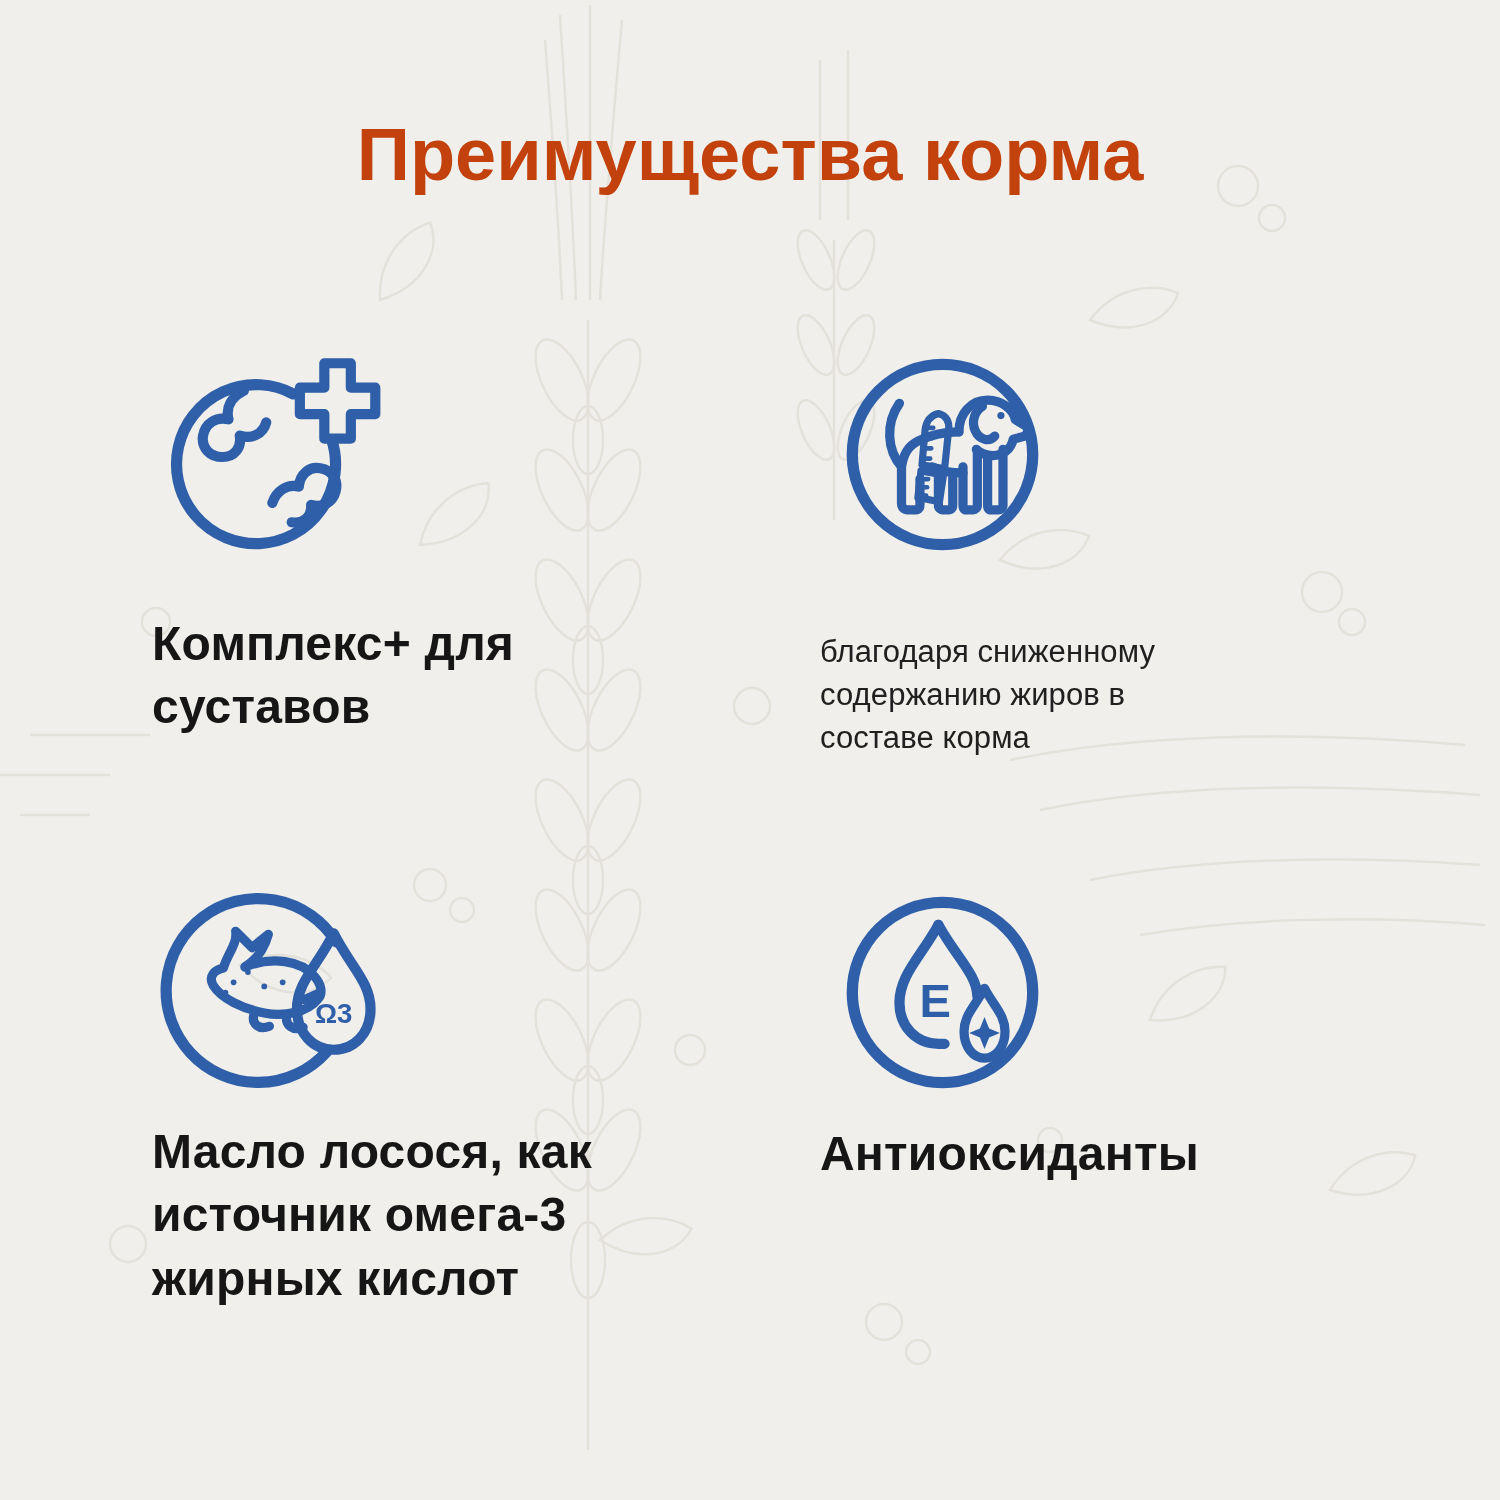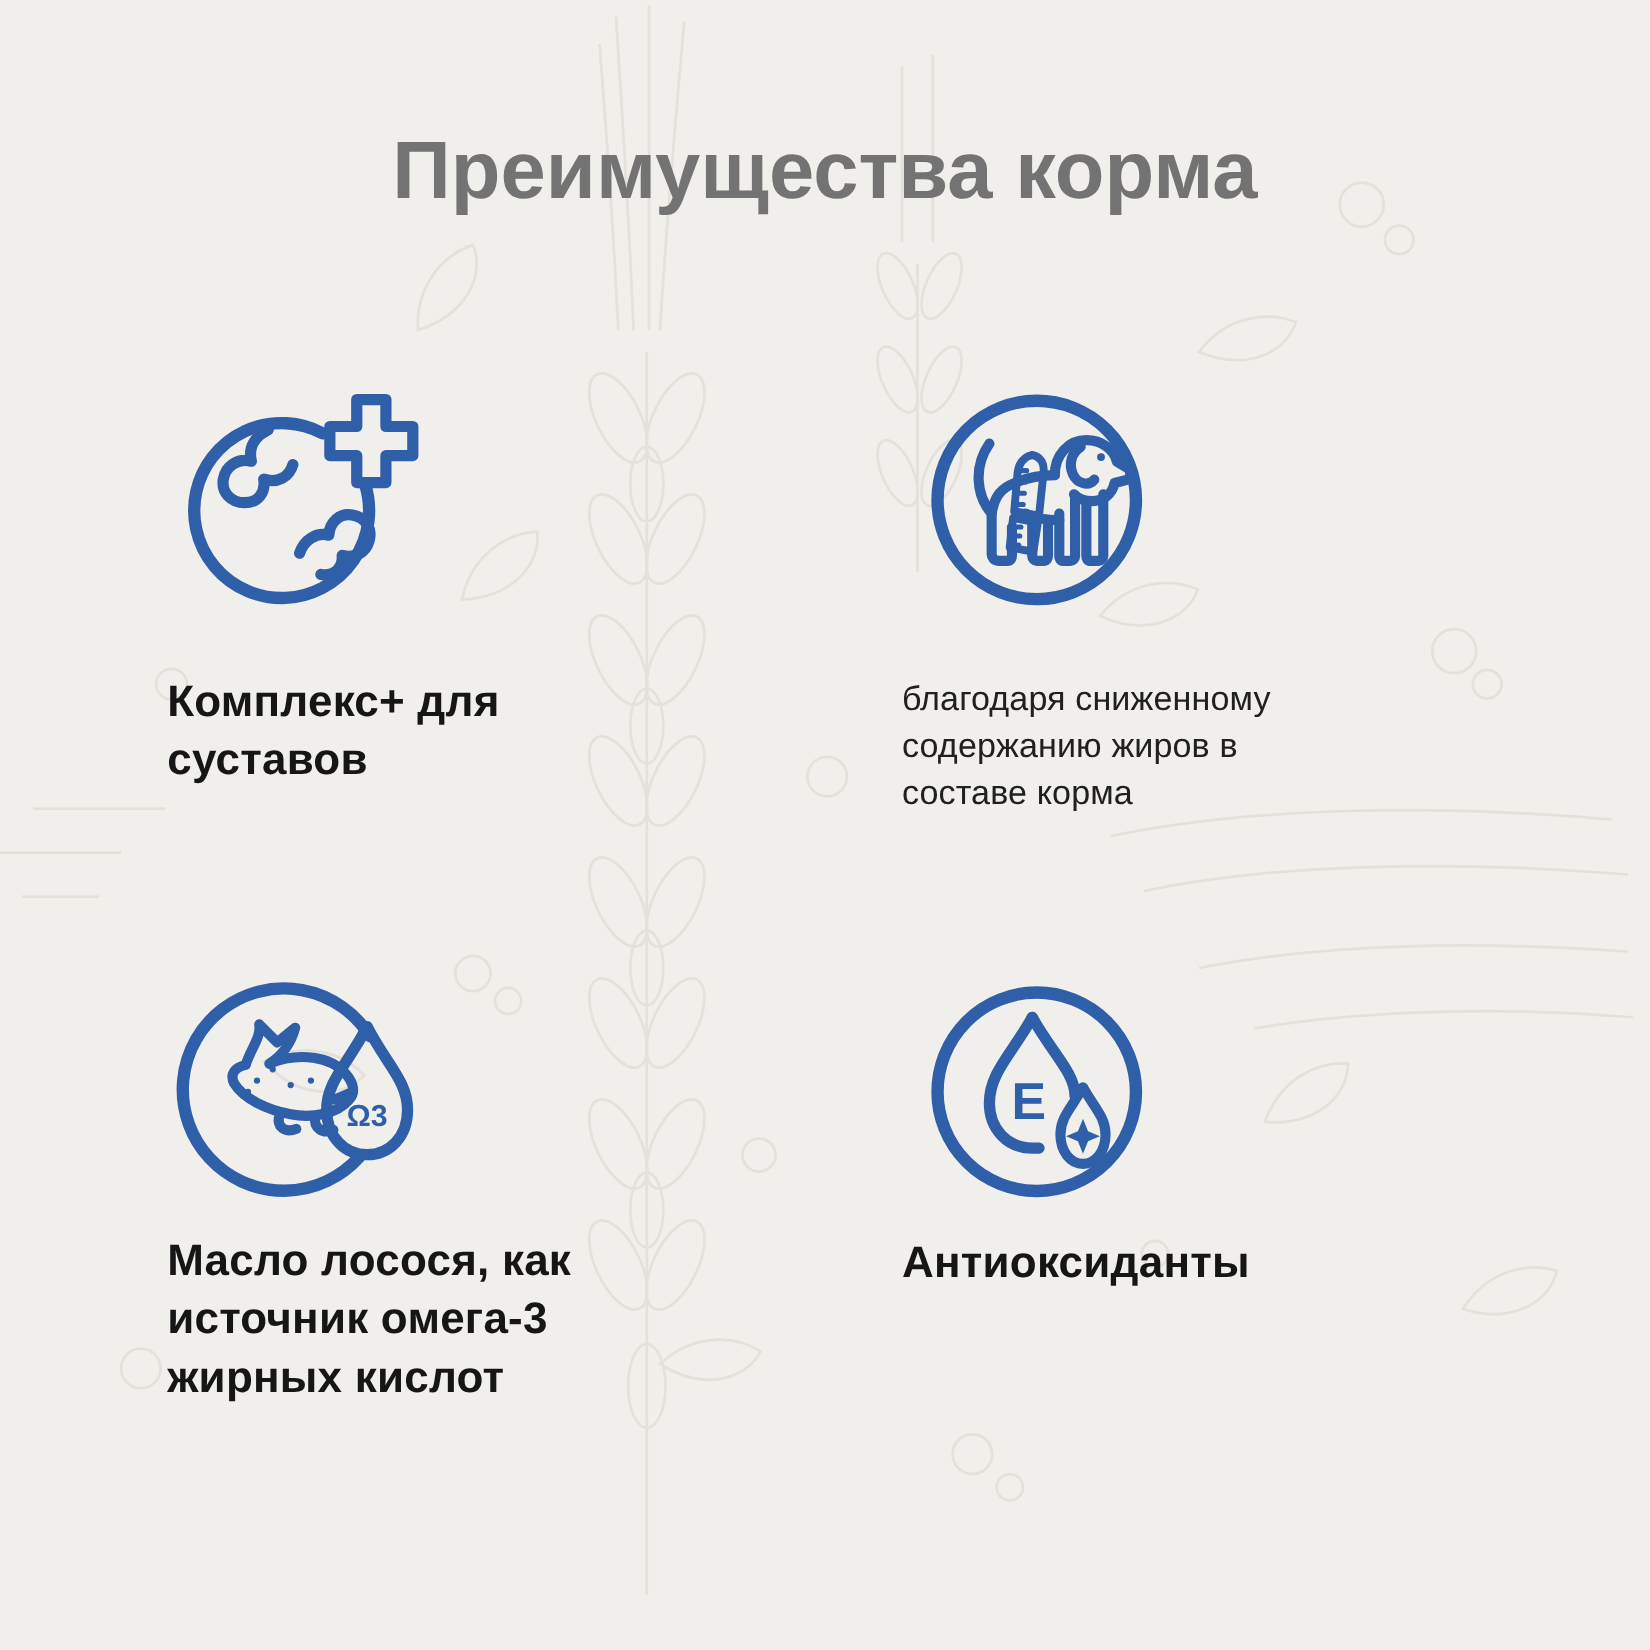--- a/index.html
+++ b/index.html
@@ -6,35 +6,35 @@
   body{
     width:1500px;height:1500px;position:relative;overflow:hidden;
     background:#f0efeb;
     font-family:"Liberation Sans","DejaVu Sans",sans-serif;
     color:#161616;
   }
   .watermark{position:absolute;left:0;top:0;z-index:0;}
   .content{position:relative;z-index:1;}
   .title{
     position:absolute;top:112px;left:0;width:1500px;text-align:center;
-    font-size:74px;font-weight:700;letter-spacing:0;color:#737373;margin:0;
+    font-size:74px;font-weight:700;letter-spacing:0;color:#c2410c;margin:0;
   }
   .benefit{position:absolute;}
   #b1{left:152px;top:350px;width:628px;}
   #b2{left:820px;top:352px;width:552px;}
   #b3{left:152px;top:888px;width:634px;}
   #b4{left:820px;top:890px;width:578px;}
   .row1 .icon-area{height:262px;}
   .row2 .icon-area{height:232px;}
   .heading{
-    font-size:40px;font-weight:700;line-height:1.32;margin:0;
+    font-size:48px;font-weight:700;line-height:1.32;margin:0;
     white-space:pre-line;color:#161616;letter-spacing:.2px;
   }
   .body-text{
-    font-size:31px;line-height:1.38;margin:0 0 0;white-space:pre-line;
+    font-size:31px;line-height:1.38;margin:17px 0 0;white-space:pre-line;
     color:#202020;letter-spacing:.1px;
   }
   svg{display:block;}
   .right-icon{margin-left:20px;}
   .left-icon{margin-left:6px;}
 </style>
 </head>
 <body>
 
 <svg class="watermark" width="1500" height="1500" viewBox="0 0 1500 1500" fill="none" stroke="#e1dfd7" stroke-width="2.5" opacity="0.85">

